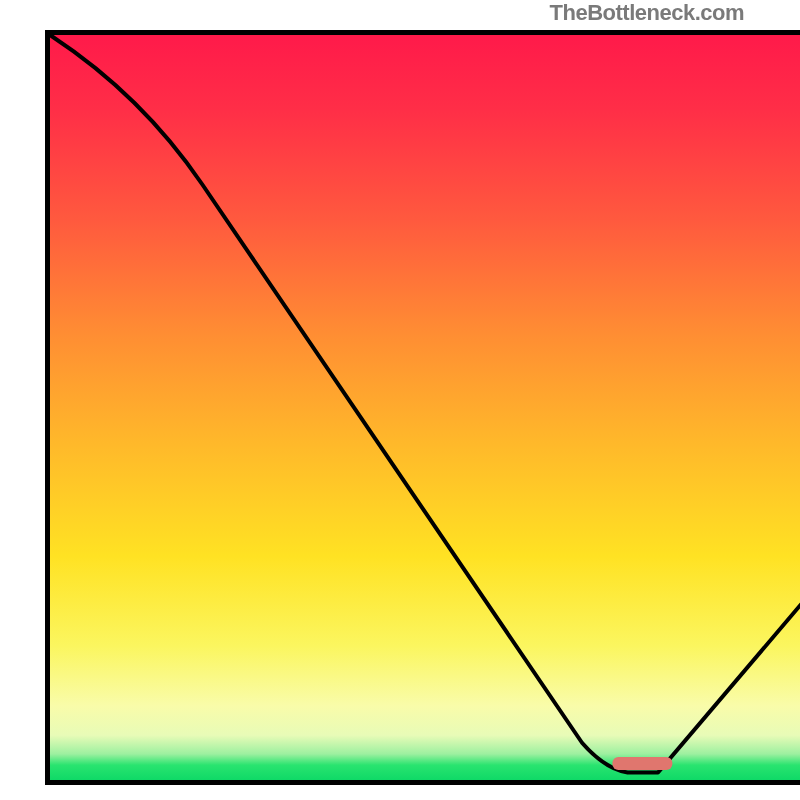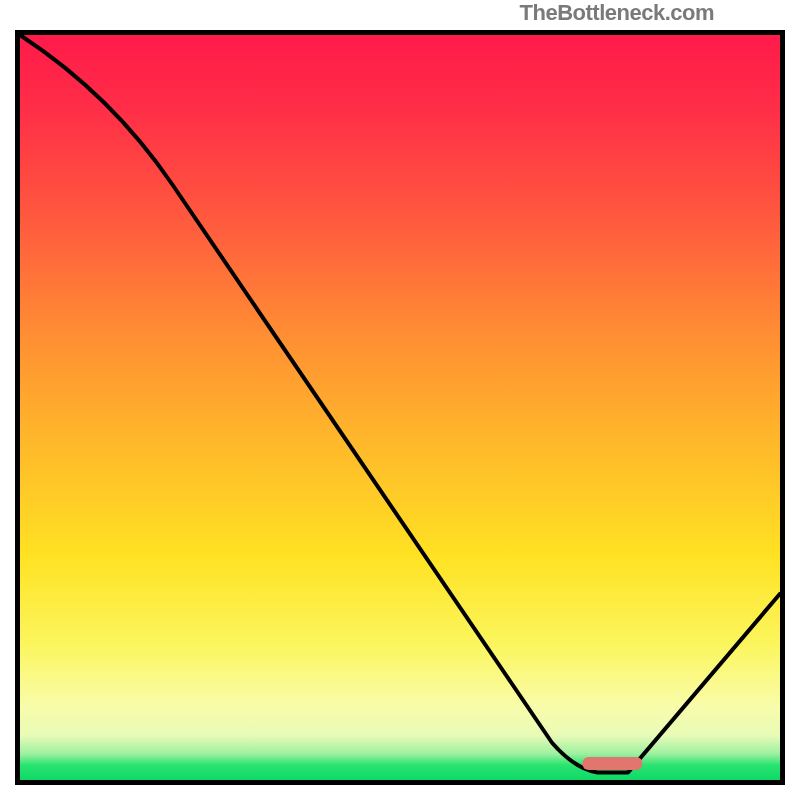--- a/index.html
+++ b/index.html
@@ -7,20 +7,21 @@
     padding: 0;
     width: 800px;
     height: 800px;
     background: #ffffff;
     font-family: Arial, Helvetica, sans-serif;
   }
   .wrapper {
     position: relative;
     width: 724px;
     height: 800px;
+    margin-left: 30px;
   }
   .attribution {
     position: absolute;
     top: 0;
     right: 10px;
     font-size: 22px;
     font-weight: bold;
     color: #7a7a7a;
     font-family: Arial, Helvetica, sans-serif;
     letter-spacing: -0.5px;

